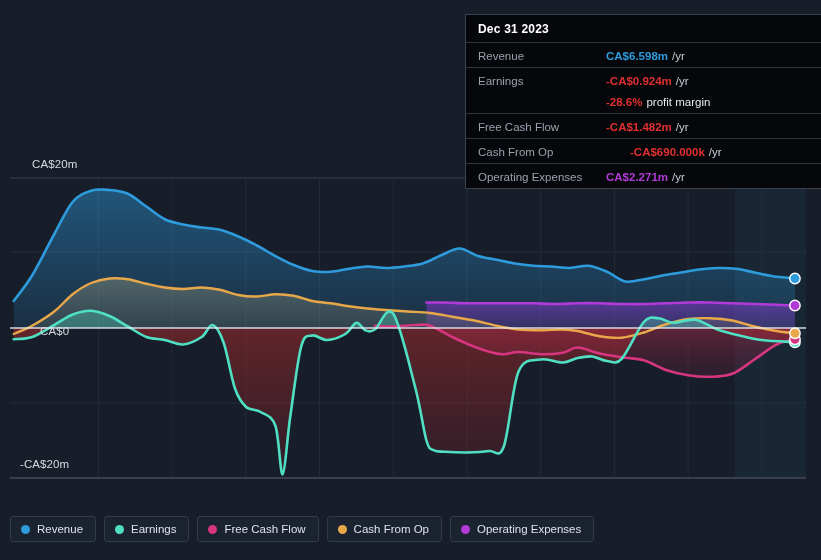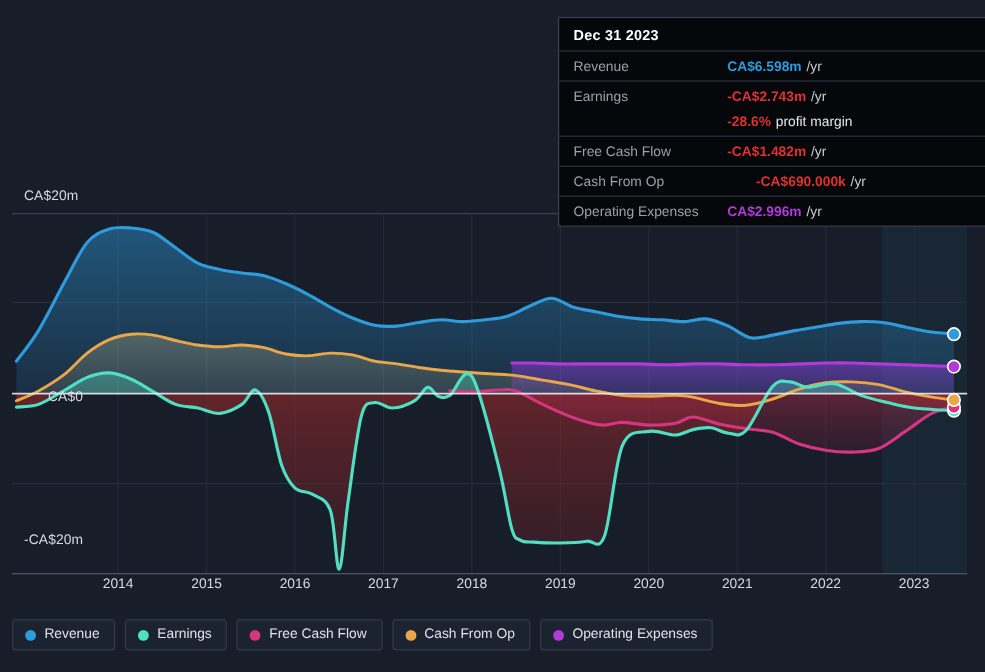--- a/index.html
+++ b/index.html
@@ -32,23 +32,23 @@
   #chart-svg { display: block; }
 
   
   .axis-label {
     position: absolute;
     font-size: 11.5px;
     color: #d7dbe0;
     white-space: nowrap;
     letter-spacing: .1px;
   }
-  #ylab-top   { left: 20px; top: 158px; }
+  #ylab-top   { left: 32px; top: 158px; }
   #ylab-zero  { left: 20px; top: 325px; margin-left: 20px; }
-  #ylab-bot   { left: 20px; top: 444px; }
+  #ylab-bot   { left: 20px; top: 458px; }
 
   #xaxis {
     position: absolute;
     left: 0; top: 481px;
     width: 821px; height: 22px;
   }
   .xtick {
     position: absolute;
     top: 0;
     transform: translateX(-50%);
@@ -261,59 +261,47 @@
           <circle cx="794.9444444444545" cy="183.25" r="5.2" fill="#e8a84a" stroke="#ffffff" stroke-width="1.4"></circle>
           <circle cx="794.9444444444545" cy="155.5" r="5.2" fill="#b13ad8" stroke="#ffffff" stroke-width="1.4"></circle>
         </g>
     </svg>
   </div>
 
   <div class="axis-label" id="ylab-top">CA$20m</div>
   <div class="axis-label" id="ylab-zero">CA$0</div>
   <div class="axis-label" id="ylab-bot">-CA$20m</div>
 
-  <div id="xaxis">
-      <div class="xtick" style="left: 98.4444px;">2014</div>
-      <div class="xtick" style="left: 172.148px;">2015</div>
-      <div class="xtick" style="left: 245.852px;">2016</div>
-      <div class="xtick" style="left: 319.556px;">2017</div>
-      <div class="xtick" style="left: 393.259px;">2018</div>
-      <div class="xtick" style="left: 466.963px;">2019</div>
-      <div class="xtick" style="left: 540.667px;">2020</div>
-      <div class="xtick" style="left: 614.37px;">2021</div>
-      <div class="xtick" style="left: 688.074px;">2022</div>
-      <div class="xtick" style="left: 761.778px;">2023</div>
-    </div>
 
   <div id="tooltip">
     <div id="tooltip-date">Dec 31 2023</div>
     <div id="tooltip-rows">
         <div class="tt-row">
           <div class="tt-key">Revenue</div>
           <div><span class="tt-val" style="color: rgb(46, 155, 221); text-align: right;">CA$6.598m</span><span class="tt-unit">/yr</span></div>
         </div>
         <div class="tt-row">
           <div class="tt-key">Earnings</div>
-          <div><span class="tt-val" style="color: rgb(224, 48, 48);">-CA$2.743m</span><span class="tt-unit">/yr</span></div>
+          <div><span class="tt-val" style="color: rgb(224, 48, 48);">-CA$0.924m</span><span class="tt-unit">/yr</span></div>
         </div>
         <div class="tt-row noline">
           <div class="tt-key"></div>
           <div><span class="tt-val" style="color: rgb(224, 48, 48);">-28.6%</span><span class="tt-suffix">profit margin</span></div>
         </div>
         <div class="tt-row">
           <div class="tt-key">Free Cash Flow</div>
           <div><span class="tt-val" style="color: rgb(224, 48, 48); text-align: center;">-CA$1.482m</span><span class="tt-unit">/yr</span></div>
         </div>
         <div class="tt-row">
           <div class="tt-key">Cash From Op</div>
           <div><span class="tt-val" style="color: rgb(224, 48, 48); margin-left: 24px;">-CA$690.000k</span><span class="tt-unit">/yr</span></div>
         </div>
         <div class="tt-row">
           <div class="tt-key">Operating Expenses</div>
-          <div><span class="tt-val" style="color: rgb(177, 58, 216);">CA$2.996m</span><span class="tt-unit">/yr</span></div>
+          <div><span class="tt-val" style="color: rgb(177, 58, 216);">CA$2.271m</span><span class="tt-unit">/yr</span></div>
         </div>
       </div>
   </div>
 
   <div id="legend">
       <div class="legend-item">
         <span class="legend-dot" style="background: rgb(46, 155, 221);"></span>
         <span class="legend-text">Revenue</span>
       </div>
       <div class="legend-item">

